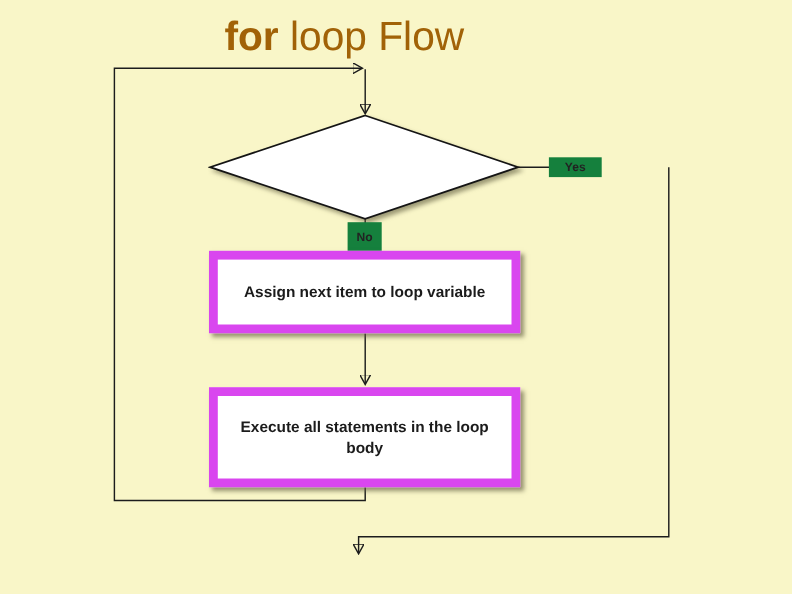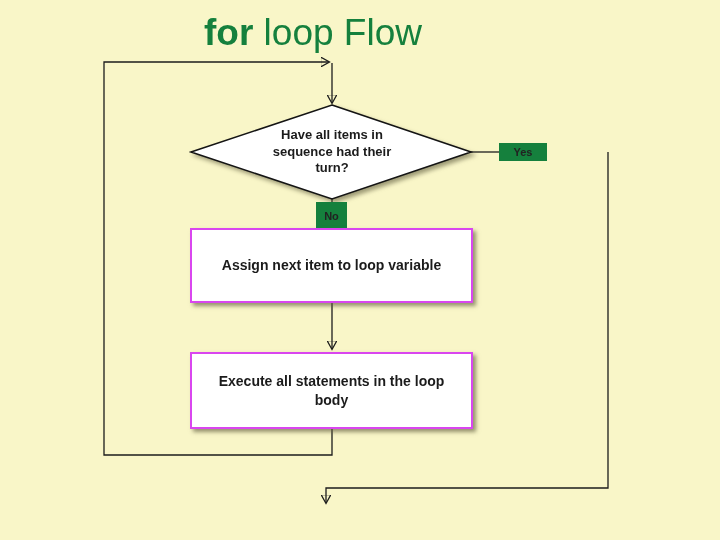--- a/index.html
+++ b/index.html
@@ -11,21 +11,21 @@
     overflow: hidden;
     font-family: "Liberation Sans", sans-serif;
   }
   .title {
     position: absolute;
     left: 204px;
     top: 10px;
     margin: 0;
     font-size: 37px;
     font-weight: 400;
-    color: #15803d;
+    color: #a16207;
     line-height: 1.25;
     white-space: pre;
   }
   .title .t-bold { font-weight: 700; }
 
   .connectors {
     position: absolute;
     left: 0; top: 0;
   }
   .connectors path {
@@ -62,35 +62,35 @@
     color: #1b1b1b;
     line-height: 1.3;
   }
   .diamond-text span { display: inline-block; width: 148px; }
 
   .process {
     position: absolute;
     left: 190px;
     width: 283px;
     background: #ffffff;
-    border: 2px solid #d946ef;
+    border: 8px solid #d946ef;
     box-sizing: border-box;
     box-shadow: 3px 3px 4px rgba(95,92,62,0.65);
     display: flex;
     align-items: center;
     justify-content: center;
     text-align: center;
     font-size: 14px;
     font-weight: 700;
     color: #1b1b1b;
     line-height: 1.3;
   }
   .process span { display: inline-block; width: 245px; }
   .p1 { top: 228px; height: 75px; }
-  .p2 { top: 352px; height: 77px; }
+  .p2 { top: 352px; height: 91px; }
 
   .chip {
     position: absolute;
     background: #15803d;
     display: flex;
     align-items: center;
     justify-content: center;
     font-size: 11px;
     font-weight: 700;
     color: #222222;
@@ -115,23 +115,20 @@
     <path d="M332,63 L332,103" marker-end="url(#arw)"></path>
     <path d="M471,152 L502,152"></path>
     <path d="M332,199 L332,225" marker-end="url(#arw)"></path>
     <path d="M332,303 L332,349" marker-end="url(#arw)"></path>
     <path d="M608,152 L608,488 L326,488 L326,503" marker-end="url(#arw)"></path>
   </svg>
 
   <svg class="diamond-svg" width="290" height="102" viewBox="0 0 290 102">
     <polygon class="diamond-shadow" points="143,1 282,48 143,95 2,48"></polygon>
   </svg>
-  <div class="diamond-text">
-    <span>Have all items in sequence had their turn?</span>
-  </div>
 
   <div class="chip chip-yes">Yes</div>
   <div class="chip chip-no">No</div>
 
   <div class="process p1">
     <span>Assign next item to loop variable</span>
   </div>
 
   <div class="process p2">
     <span>Execute all statements in the loop body</span>

